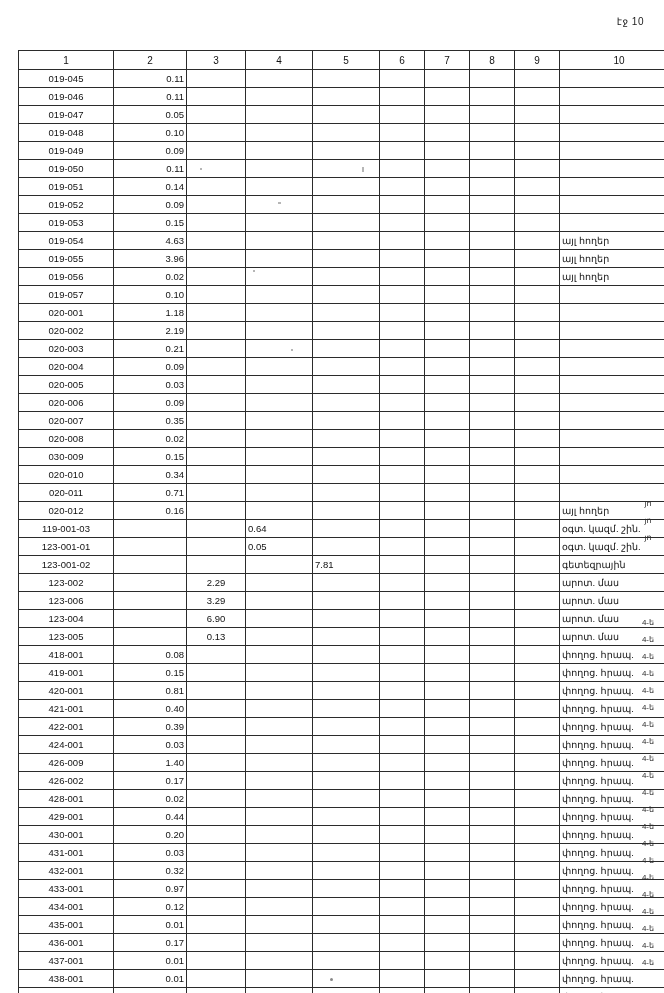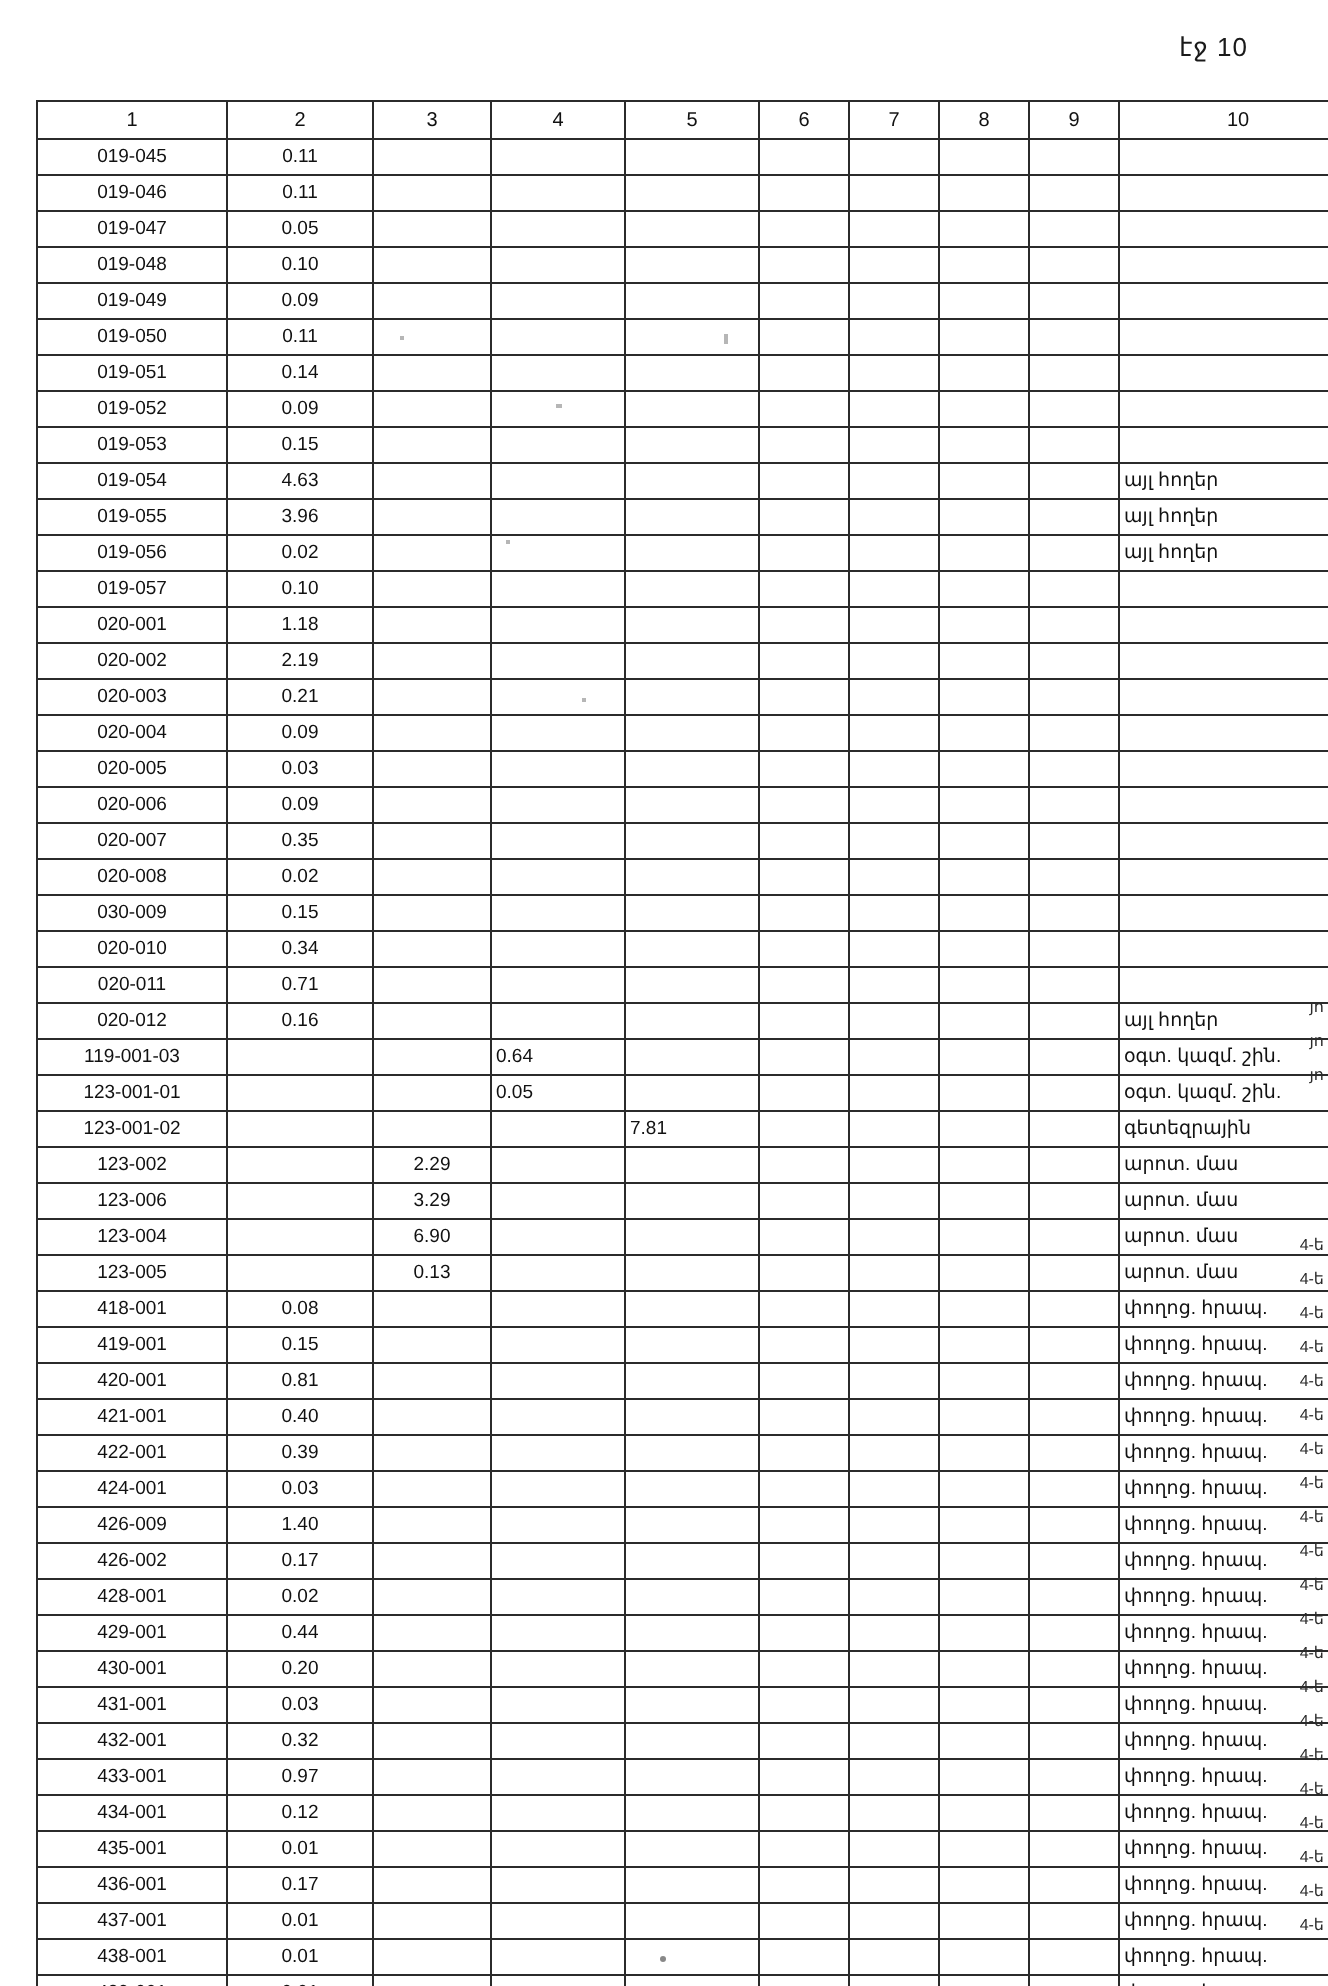--- a/index.html
+++ b/index.html
@@ -16,23 +16,23 @@
     overflow: hidden;
   }
   .page {
     position: absolute;
     left: 0; top: 0;
     width: 664px;
     height: 993px;
   }
   .page-header {
     position: absolute;
-    right: 40px;
+    right: 20px;
     top: 16px;
-    font-size: 13px;
+    font-size: 10px;
     letter-spacing: 0.5px;
     color: #1a1a1a;
     white-space: nowrap;
   }
   .table-wrap {
     position: absolute;
     left: 18px;
     top: 50px;
     width: 610px;
   }
@@ -51,41 +51,41 @@
     vertical-align: middle;
     overflow: hidden;
     white-space: nowrap;
   }
   table.grid thead td {
     text-align: center;
     height: 18px;
     font-size: 10px;
   }
   .c1 { width: 90px; text-align: center; padding-left: 4px; }
-  .c2 { width: 68px; text-align: center; }
+  .c2 { width: 68px; text-align: right; }
   .c3 { width: 54px; text-align: center; }
   .c4 { width: 62px; text-align: left; }
   .c5 { width: 62px; text-align: left; }
   .c6 { width: 40px; text-align: center; }
   .c7 { width: 40px; text-align: center; }
   .c8 { width: 40px; text-align: center; }
   .c9 { width: 40px; text-align: center; }
   .c10 { width: 114px; text-align: left; padding-left: 6px; }
   .side-notes {
     position: absolute;
     left: 634px;
     top: 50px;
     width: 28px;
   }
   .side-note {
     height: 17px;
     line-height: 17px;
     font-size: 8px;
     color: #2b2b2b;
-    text-align: right;
+    text-align: center;
   }
   .speck {
     position: absolute;
     background: #7a7a7a;
     opacity: .55;
   }
   .bottom-dot {
     position: absolute;
     left: 330px;
     top: 978px;

